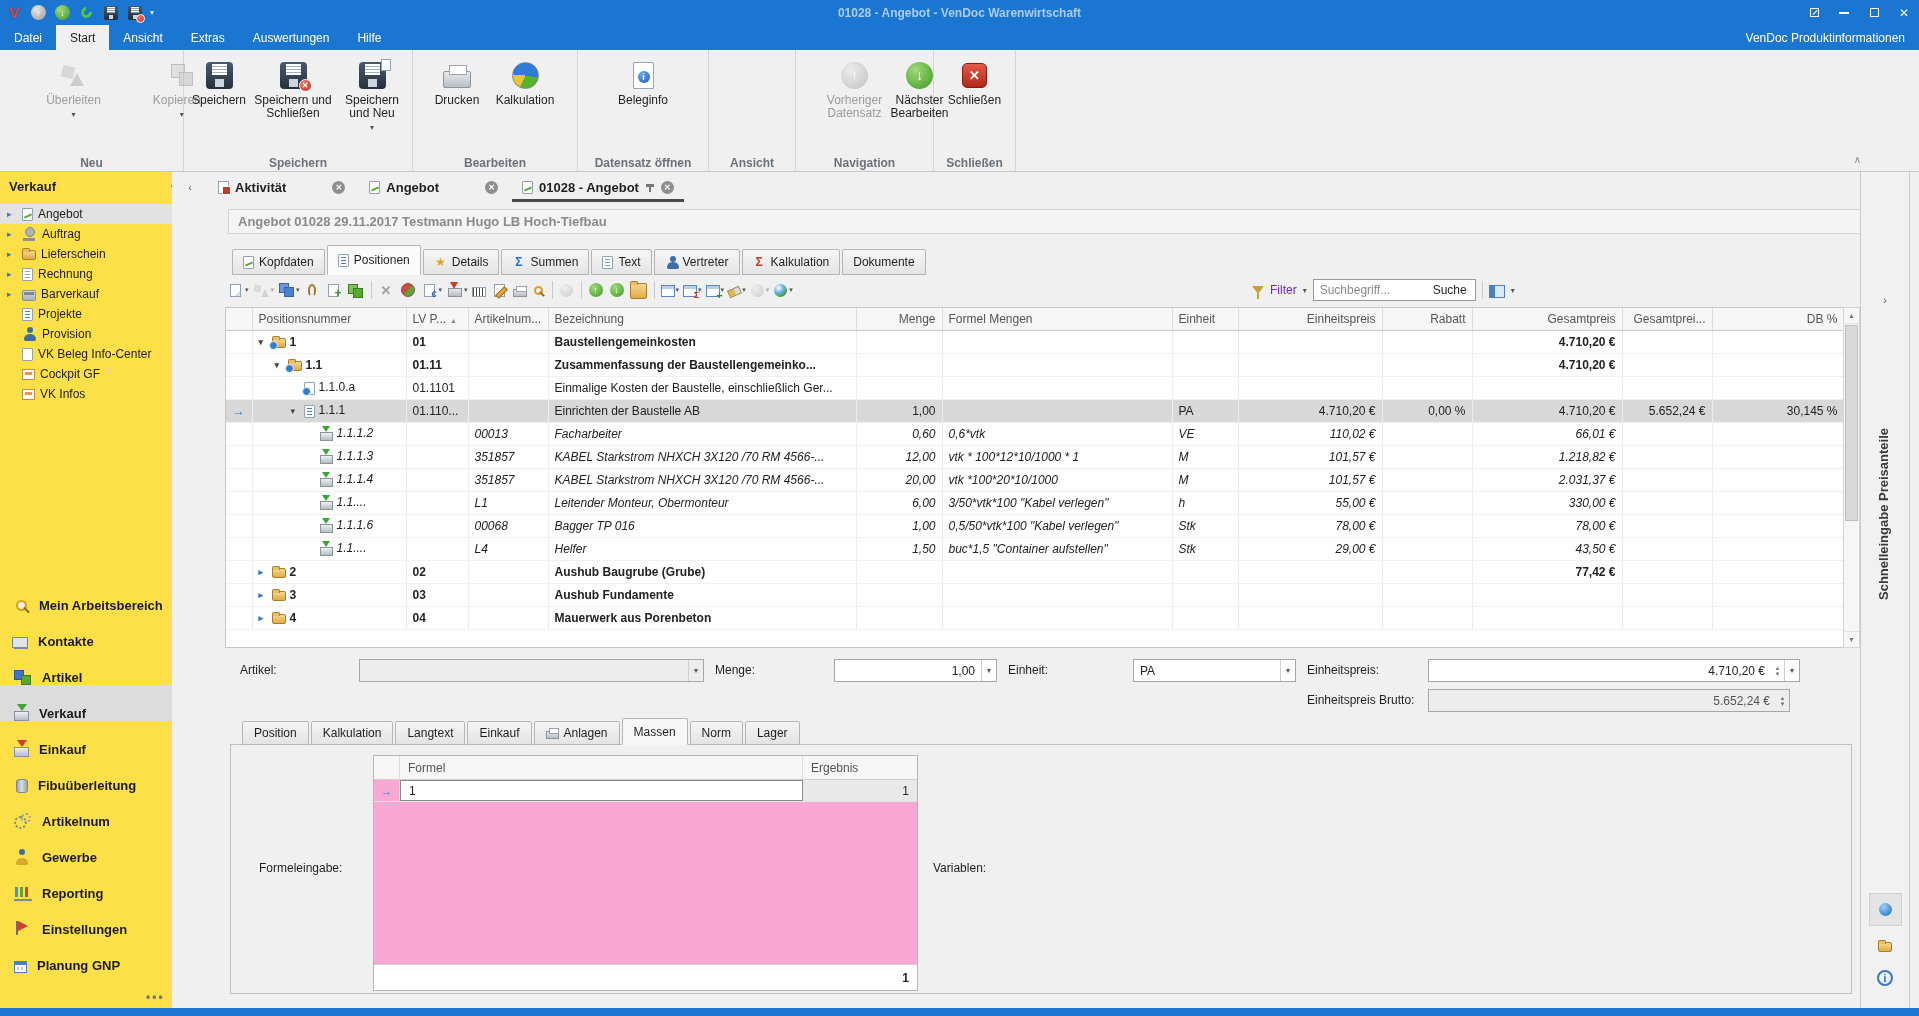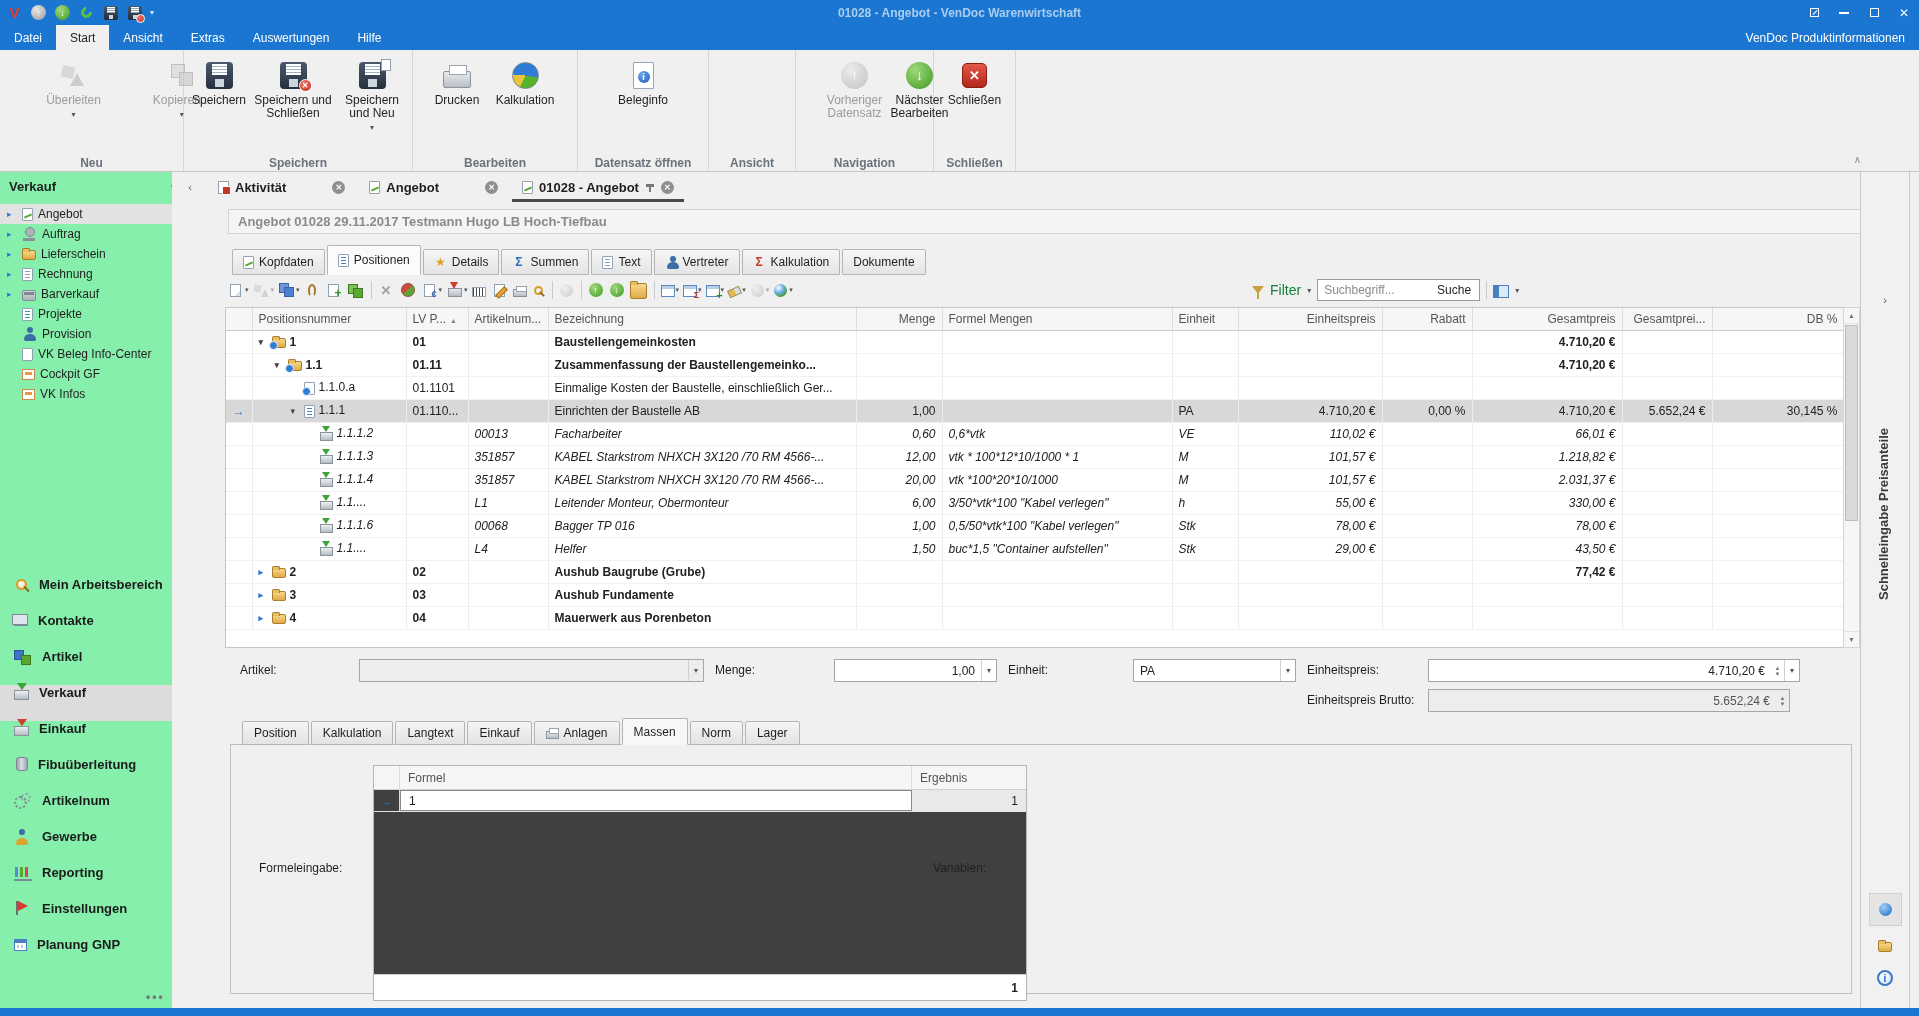--- a/index.html
+++ b/index.html
@@ -69,30 +69,30 @@
   .ri-upc,.ri-downc{width:27px;height:27px;border-radius:50%;display:flex;align-items:center;justify-content:center;color:#fff;font-weight:bold;font-size:14px;}
   .ri-upc{background:radial-gradient(circle at 35% 30%,#e9e9e9,#9c9c9c);}
   .ri-downc{background:radial-gradient(circle at 35% 30%,#9fd97c,#3f9a1f);}
   .ri-upc::after{content:"↑";}
   .ri-downc::after{content:"↓";}
   .ri-close{width:25px;height:25px;border-radius:5px;background:linear-gradient(#e25a49,#b2271a);border:1px solid #8d1d12;display:flex;align-items:center;justify-content:center;}
   .ri-close::after{content:"✕";color:#fff;font-weight:bold;font-size:13px;}
   #ribbon-collapse{position:absolute;right:58px;bottom:6px;color:#8a8a8a;font-size:10px;}
 
   
-  #sidebar{position:absolute;left:0;top:172px;width:188px;bottom:8px;background:#86efac;border-right:1px solid #c6c6c6;}
+  #sidebar{position:absolute;left:0;top:172px;width:188px;bottom:8px;background:#fde047;border-right:1px solid #c6c6c6;}
   #sb-header{height:28px;display:flex;align-items:center;padding:0 9px;font-size:13px;font-weight:bold;color:#1f1f1f;}
   #sb-header .coll{margin-left:auto;color:#555;font-size:12px;}
   #sb-tree{position:absolute;top:32px;left:0;right:1px;}
   .tree-item{height:20px;display:flex;align-items:center;padding-left:7px;gap:5px;color:#1f1f1f;}
   .tree-item[data-selected="true"]{background:#e2e2e2;}
   .tree-exp{width:10px;flex:none;font-size:9px;color:#2d7ad4;}
   .tree-exp[data-exp="true"]::before{content:"▸";}
   #sb-modules{position:absolute;top:405px;left:0;right:1px;}
-  .mod-item{height:36px;display:flex;align-items:flex-start;gap:10px;padding-left:14px;font-size:13px;font-weight:bold;color:#1b1b1b;}
+  .mod-item{height:36px;display:flex;align-items:flex-end;gap:10px;padding-left:14px;font-size:13px;font-weight:bold;color:#1b1b1b;}
   .mod-item[data-selected="true"]{background:#dcdcdc;}
   #sb-dots{position:absolute;bottom:4px;left:146px;color:#777;font-weight:bold;letter-spacing:2px;}
 
   
   .tico,.mico,.gico,.dtico,.ltico{display:inline-block;position:relative;flex:none;}
   .tico{width:15px;height:14px;}
   .mico{width:18px;height:16px;}
   .gico{width:17px;height:14px;vertical-align:middle;margin-right:4px;}
   .dtico{width:13px;height:13px;text-align:center;line-height:13px;}
   .ltico{width:15px;height:13px;}
@@ -218,21 +218,21 @@
   .tbico[data-icon="t-down"]::before{content:"↓";position:absolute;inset:0;display:flex;align-items:center;justify-content:center;font-size:9px;font-weight:bold;}
   .tbico[data-icon="t-grid"],.tbico[data-icon="t-gridsum"],.tbico[data-icon="t-gridadd"]{width:14px;height:12px;margin-top:2px;background:#fff;border:1px solid #5b8ac2;}
   .tbico[data-icon="t-grid"]::before,.tbico[data-icon="t-gridsum"]::before,.tbico[data-icon="t-gridadd"]::before{content:"";position:absolute;left:0;top:0;right:0;height:3px;background:#b8cfe8;}
   .tbico[data-icon="t-gridsum"]::after{content:"Σ";position:absolute;right:-3px;bottom:-4px;color:#c23a28;font-weight:bold;font-size:9px;}
   .tbico[data-icon="t-gridadd"]::after{content:"+";position:absolute;right:-4px;bottom:-5px;color:#2e8f25;font-weight:bold;font-size:11px;}
   .tbico[data-icon="t-eraser"]{width:13px;height:8px;margin-top:4px;background:linear-gradient(90deg,#e3b94e 55%,#d9dde1 55%);border:1px solid #998a4a;transform:rotate(-25deg);}
   
   #search-cluster{position:absolute;top:104px;left:1080px;height:28px;display:flex;align-items:center;gap:6px;}
   .funnel{width:0;height:0;border-left:6px solid transparent;border-right:6px solid transparent;border-top:8px solid #c9a13e;position:relative;}
   .funnel::after{content:"";position:absolute;left:-1px;top:-1px;width:2px;height:6px;background:#c9a13e;}
-  #filter-label{font-size:14px;color:#15803d;}
+  #filter-label{font-size:12px;color:#6d28d9;}
   .small-caret{font-size:8px;color:#555;}
   #searchbox{width:163px;height:22px;background:#fff;border:1px solid #9a9a9a;display:flex;align-items:center;}
   #searchbox input{border:none;outline:none;flex:1;min-width:0;font:12px "Liberation Sans",sans-serif;color:#333;padding:0 6px;background:transparent;}
   #searchbox input::placeholder{color:#8a8a8a;}
   #search-btn{padding:0 8px;font-size:12px;color:#1f1f1f;}
   .vr{width:1px;height:18px;background:#c9c9c9;}
   .tbico[data-icon="t-layout"]{width:16px;height:13px;margin-top:2px;background:#dce9f7;border:1px solid #4a7fc1;}
   .tbico[data-icon="t-layout"]::before{content:"";position:absolute;left:0;top:0;bottom:0;width:5px;background:#4a7fc1;}
 
   
@@ -271,21 +271,21 @@
   .fld .caret{width:15px;text-align:center;color:#555;font-size:8px;border-left:1px solid #d0d0d0;align-self:stretch;display:flex;align-items:center;justify-content:center;}
   .fld .spin{width:13px;display:flex;flex-direction:column;align-items:center;justify-content:center;color:#777;font-size:6px;line-height:6px;align-self:stretch;}
 
   
   #ltabs{position:absolute;top:547px;left:70px;display:flex;align-items:flex-end;height:26px;z-index:3;}
   .ltab{height:24px;padding:0 11px;margin-right:2px;display:flex;align-items:center;gap:5px;font-size:12px;color:#1f1f1f;
     background:linear-gradient(#f5f5f5,#e3e3e3);border:1px solid #b5b5b5;border-radius:2px 2px 0 0;}
   .ltab[data-active="true"]{background:#f7f7f7;height:27px;border-bottom-color:#f7f7f7;}
   #massen-panel{position:absolute;top:572px;left:58px;width:1622px;height:250px;border:1px solid #bfbfbf;background:#f0f0f0;}
   #lbl-formeleingabe{position:absolute;left:28px;top:116px;color:#1f1f1f;}
-  #ftable{position:absolute;left:142px;top:20px;width:654px;height:236px;background:#404040;border:1px solid #b5b5b5;}
+  #ftable{position:absolute;left:142px;top:10px;width:545px;height:236px;background:#f9a8d4;border:1px solid #b5b5b5;}
   .ft-head{display:flex;height:24px;background:#f6f6f6;border-bottom:1px solid #d0d0d0;color:#555;}
   .ft-c0{width:26px;border-right:1px solid #dcdcdc;flex:none;display:flex;align-items:center;justify-content:center;}
   .ft-c1{flex:1;border-right:1px solid #dcdcdc;display:flex;align-items:center;padding:0 8px;}
   .ft-c2{width:114px;flex:none;display:flex;align-items:center;padding:0 8px;}
   .ft-row{display:flex;height:22px;border-bottom:1px solid #e4e4e4;}
   .ft-row .ft-c0::before{content:"→";color:#2d7ad4;font-weight:bold;font-size:11px;}
   .ft-row .ft-c1{border:1px solid #8a8a8a;margin:0;background:#fff;}
   .ft-row .ft-c2{background:#e9e9e9;justify-content:flex-end;}
   .ft-foot{position:absolute;left:0;right:0;bottom:0;height:26px;border-top:1px solid #d0d0d0;display:flex;align-items:center;justify-content:flex-end;padding-right:8px;font-weight:bold;background:#fff;}
   #lbl-variablen{position:absolute;left:702px;top:116px;color:#1f1f1f;}

